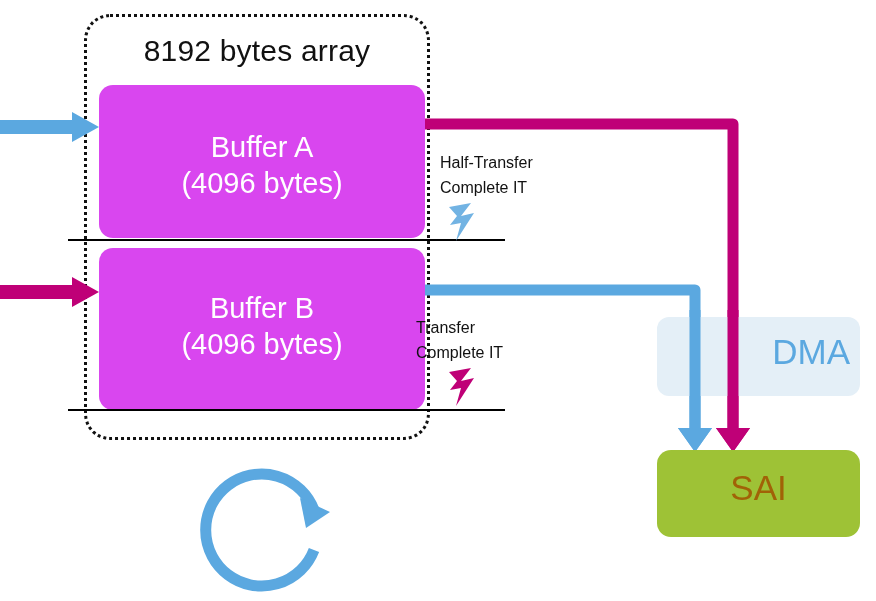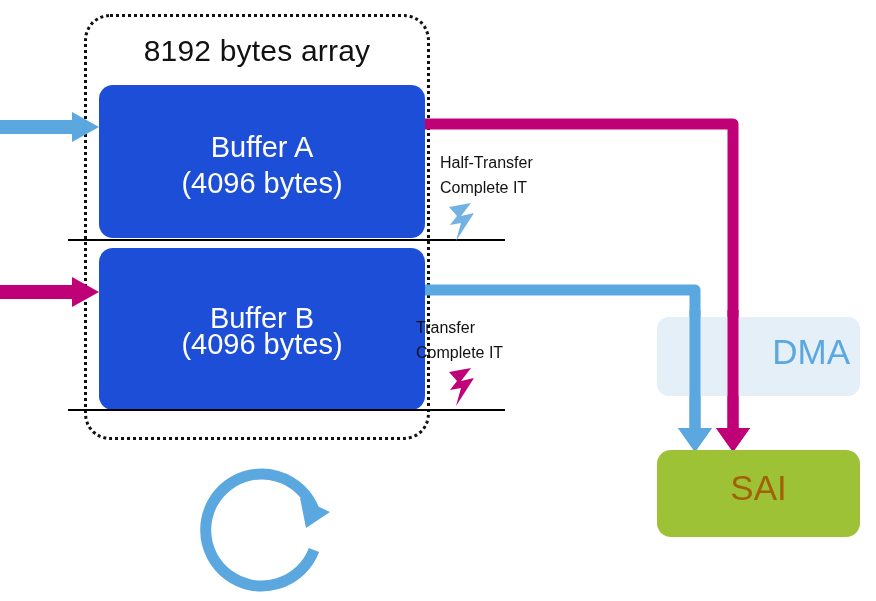--- a/index.html
+++ b/index.html
@@ -40,36 +40,36 @@
     font-size: 30px;
     color: #111111;
     letter-spacing: 0.2px;
   }
 
   
   .buffer {
     position: absolute;
     left: 99px;
     width: 326px;
-    background: #1d4ed8;
+    background: #d946ef;
     border-radius: 14px;
     color: #ffffff;
     text-align: center;
     box-sizing: border-box;
   }
   #buffer-a { top: 85px;  height: 153px; }
   #buffer-b { top: 248px; height: 162px; }
   .buffer .b-title {
     position: absolute;
     left: 0; right: 0;
     top: 48px;
     font-size: 29px;
     line-height: 1;
   }
-  #buffer-b .b-title { top: 46px; margin-top: 10px; }
+  #buffer-b .b-title { top: 46px; }
   .buffer .b-sub {
     position: absolute;
     left: 0; right: 0;
     top: 84px;
     font-size: 29px;
     line-height: 1;
   }
   #buffer-b .b-sub { top: 82px; }
 
   

